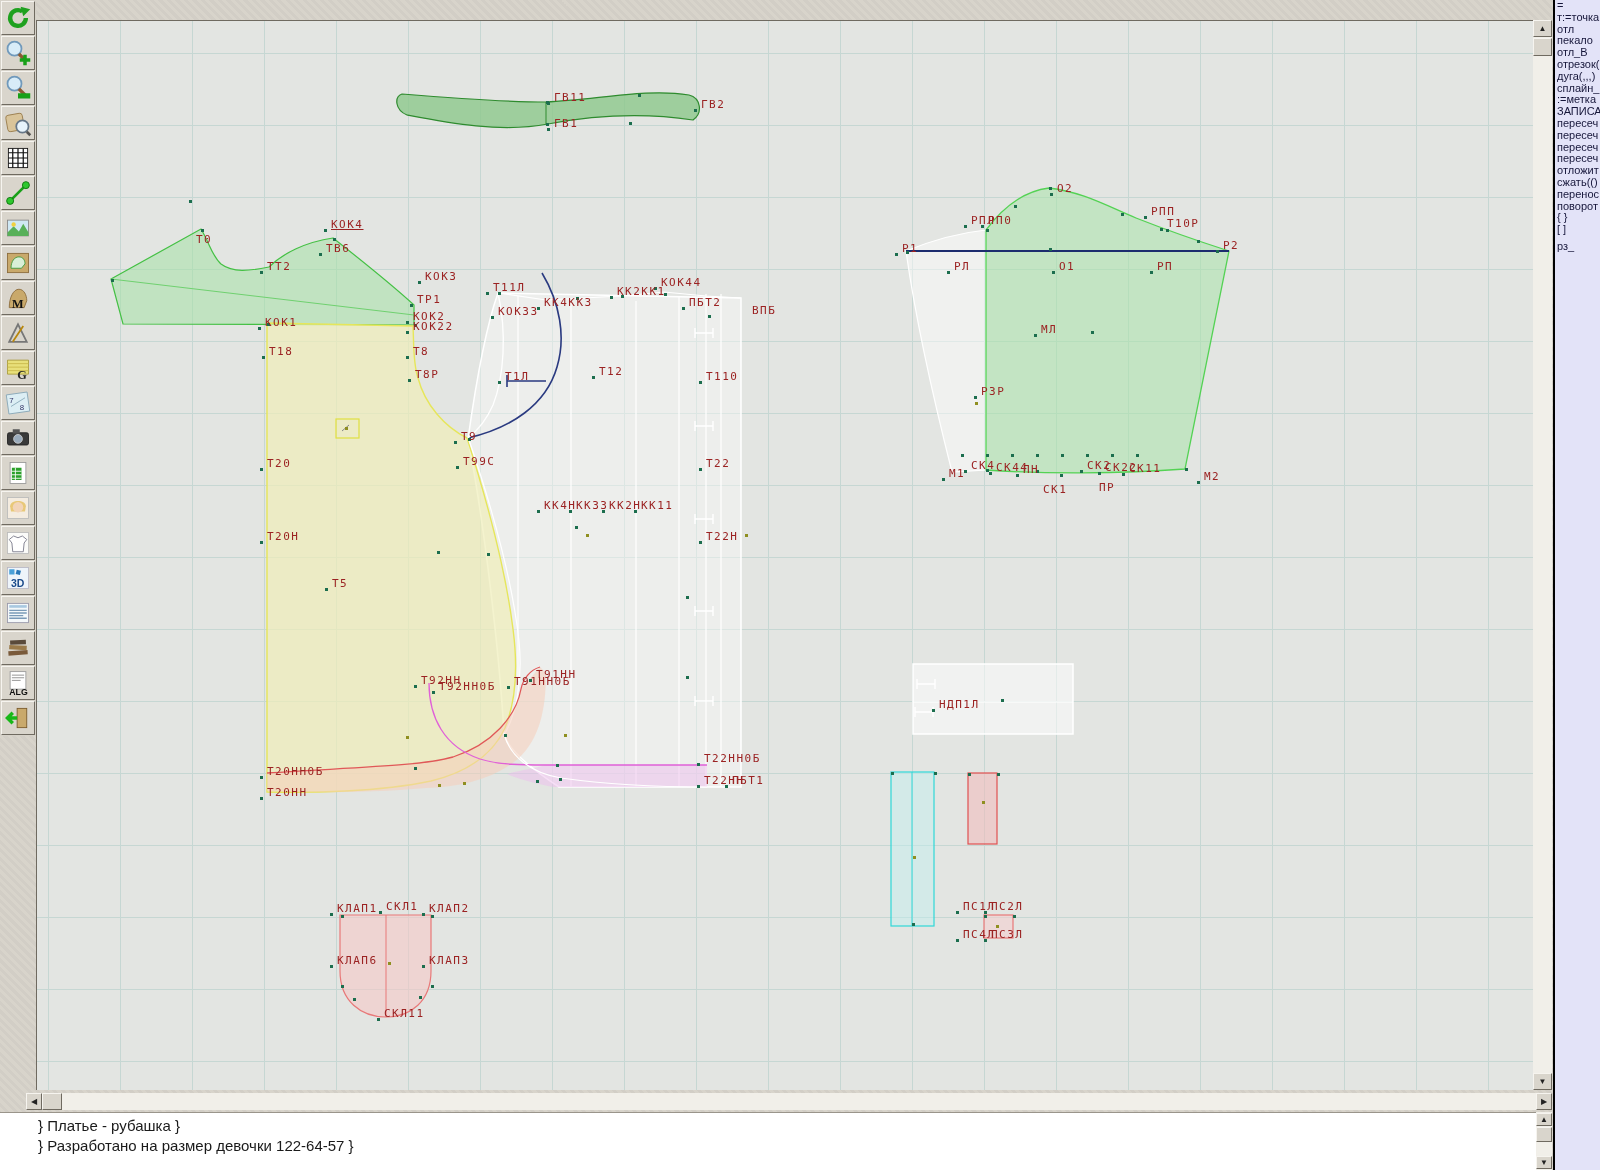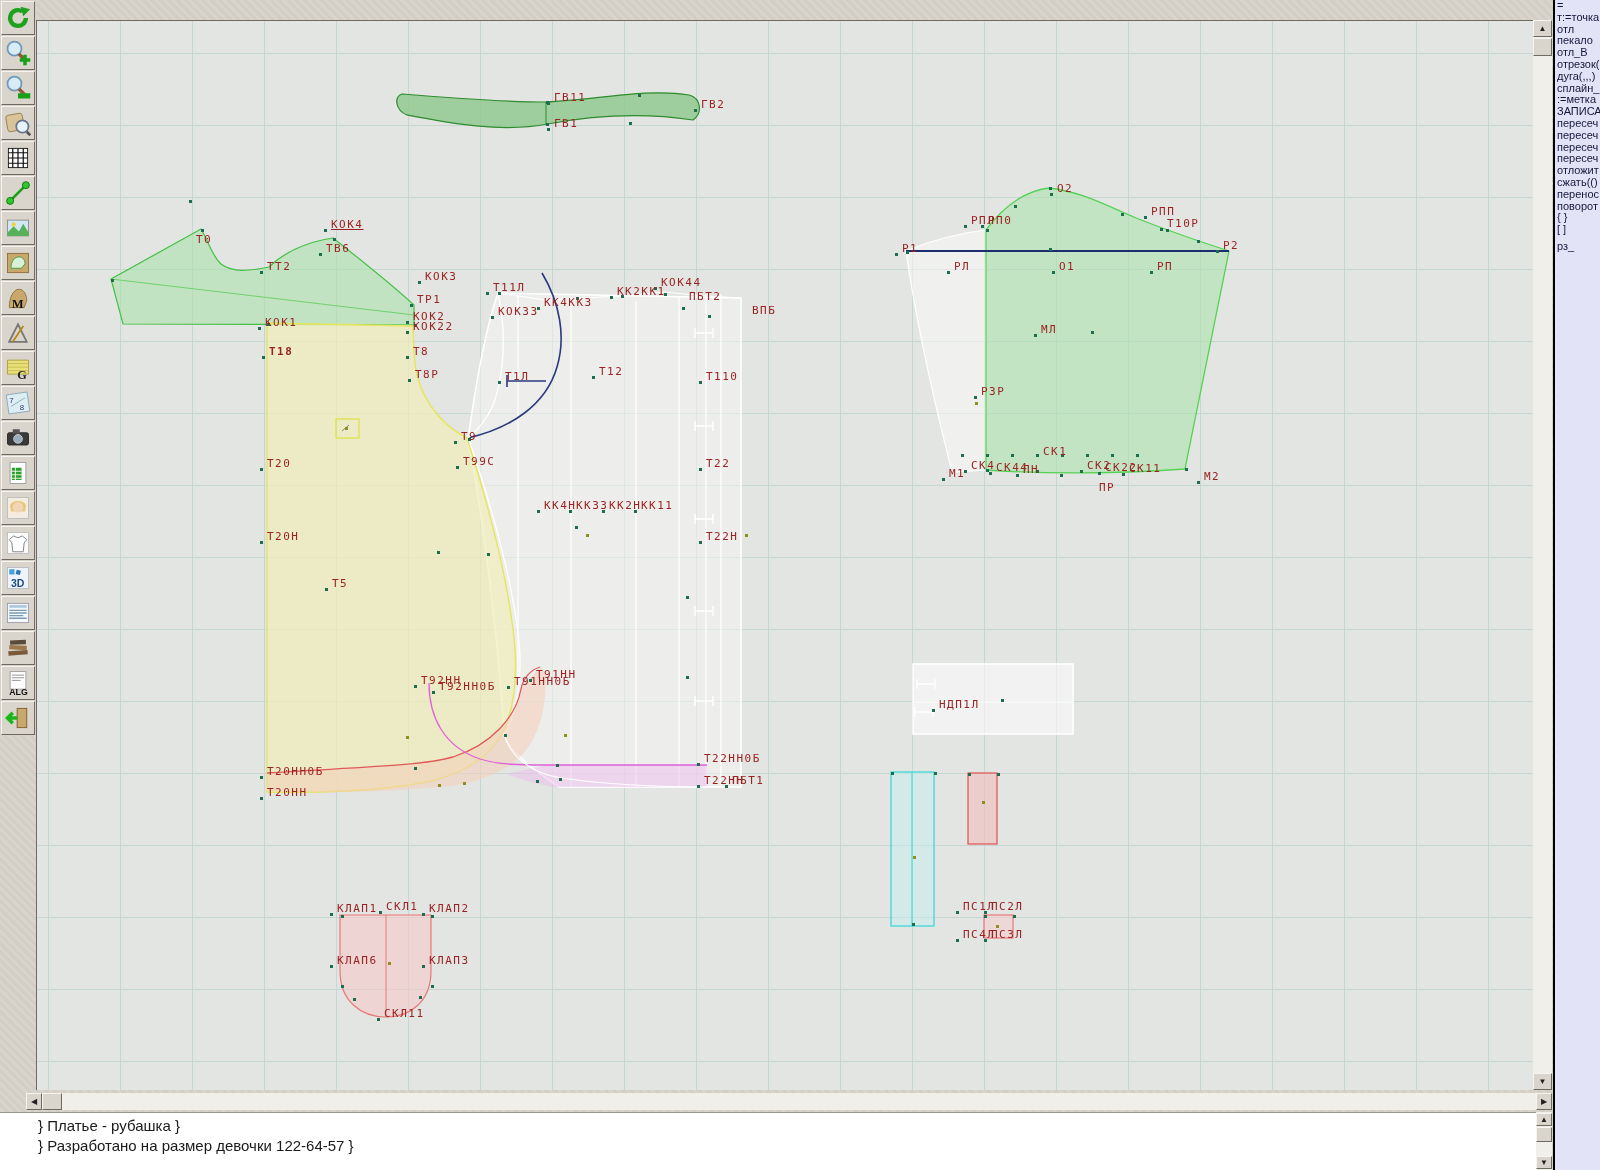--- a/index.html
+++ b/index.html
@@ -296,37 +296,37 @@
       <span class="pt" style="left: 388px; top: 249px;">КОК3</span>
       <i class="dot" style="left: 381px; top: 260px;"></i>
       <span class="pt" style="left: 380px; top: 272px;">ТР1</span>
       <i class="dot" style="left: 373px; top: 283px;"></i>
       <span class="pt" style="left: 376px; top: 289px;">КОК2</span>
       <i class="dot" style="left: 369px; top: 300px;"></i>
       <span class="pt" style="left: 376px; top: 299px;">КОК22</span>
       <i class="dot" style="left: 369px; top: 310px;"></i>
       <span class="pt" style="left: 228px; top: 295px;">КОК1</span>
       <i class="dot" style="left: 221px; top: 306px;"></i>
-      <span class="pt" style="left: 232px; top: 324px; font-weight: bold;">Т18</span>
+      <span class="pt" style="left: 232px; top: 324px;">Т18</span>
       <i class="dot" style="left: 225px; top: 335px;"></i>
       <span class="pt" style="left: 376px; top: 324px;">Т8</span>
       <i class="dot" style="left: 369px; top: 335px;"></i>
       <span class="pt" style="left: 378px; top: 347px;">Т8Р</span>
       <i class="dot" style="left: 371px; top: 358px;"></i>
       <span class="pt" style="left: 456px; top: 260px;">Т11Л</span>
       <i class="dot" style="left: 449px; top: 271px;"></i>
       <span class="pt" style="left: 461px; top: 284px;">КОК33</span>
       <i class="dot" style="left: 454px; top: 295px;"></i>
       <span class="pt" style="left: 507px; top: 275px;">КК4КК3</span>
       <i class="dot" style="left: 500px; top: 286px;"></i>
       <span class="pt" style="left: 580px; top: 264px;">КК2КК1</span>
       <i class="dot" style="left: 573px; top: 275px;"></i>
       <span class="pt" style="left: 624px; top: 255px;">КОК44</span>
       <i class="dot" style="left: 617px; top: 266px;"></i>
-      <span class="pt" style="left: 652px; top: 269px;">ПБТ2</span>
+      <span class="pt" style="left: 652px; top: 275px;">ПБТ2</span>
       <i class="dot" style="left: 645px; top: 286px;"></i>
       <span class="pt" style="left: 678px; top: 283px; margin-left: 37px;">ВПБ</span>
       <i class="dot" style="left: 671px; top: 294px;"></i>
       <span class="pt" style="left: 468px; top: 349px;">Т1Л</span>
       <i class="dot" style="left: 461px; top: 360px;"></i>
       <span class="pt" style="left: 562px; top: 344px;">Т12</span>
       <i class="dot" style="left: 555px; top: 355px;"></i>
       <span class="pt" style="left: 669px; top: 349px;">Т110</span>
       <i class="dot" style="left: 662px; top: 360px;"></i>
       <span class="pt" style="left: 424px; top: 409px;">Т9</span>
@@ -396,21 +396,21 @@
       <span class="pt" style="left: 944px; top: 364px;">Р3Р</span>
       <i class="dot" style="left: 937px; top: 375px;"></i>
       <span class="pt" style="left: 912px; top: 446px;">М1</span>
       <i class="dot" style="left: 905px; top: 457px;"></i>
       <span class="pt" style="left: 934px; top: 438px;">СК4</span>
       <i class="dot" style="left: 927px; top: 449px;"></i>
       <span class="pt" style="left: 959px; top: 440px;">СК44</span>
       <i class="dot" style="left: 952px; top: 451px;"></i>
       <span class="pt" style="left: 986px; top: 442px;">ПН</span>
       <i class="dot" style="left: 979px; top: 453px;"></i>
-      <span class="pt" style="left: 1006px; top: 424px;">СК1</span>
+      <span class="pt" style="left: 1006px; top: 462px;">СК1</span>
       <i class="dot" style="left: 999px; top: 449px;"></i>
       <span class="pt" style="left: 1030px; top: 460px; margin-left: 32px;">ПР</span>
       <i class="dot" style="left: 1023px; top: 453px;"></i>
       <span class="pt" style="left: 1050px; top: 438px;">СК2</span>
       <i class="dot" style="left: 1043px; top: 449px;"></i>
       <span class="pt" style="left: 1068px; top: 440px;">СК22</span>
       <i class="dot" style="left: 1061px; top: 451px;"></i>
       <span class="pt" style="left: 1092px; top: 441px;">СК11</span>
       <i class="dot" style="left: 1085px; top: 452px;"></i>
       <span class="pt" style="left: 1167px; top: 449px;">М2</span>

